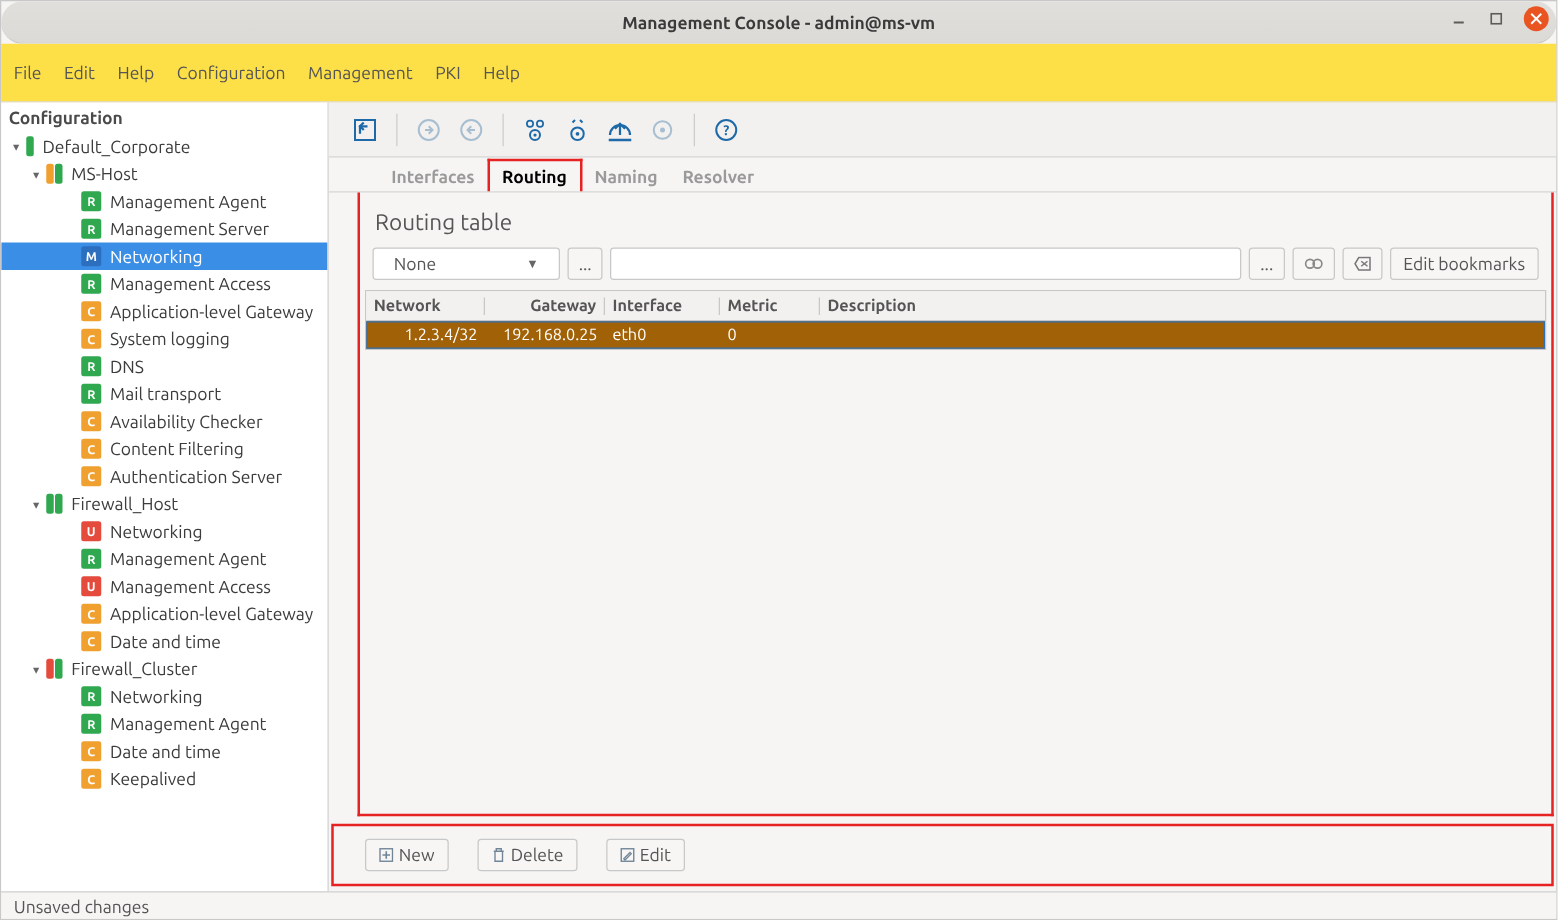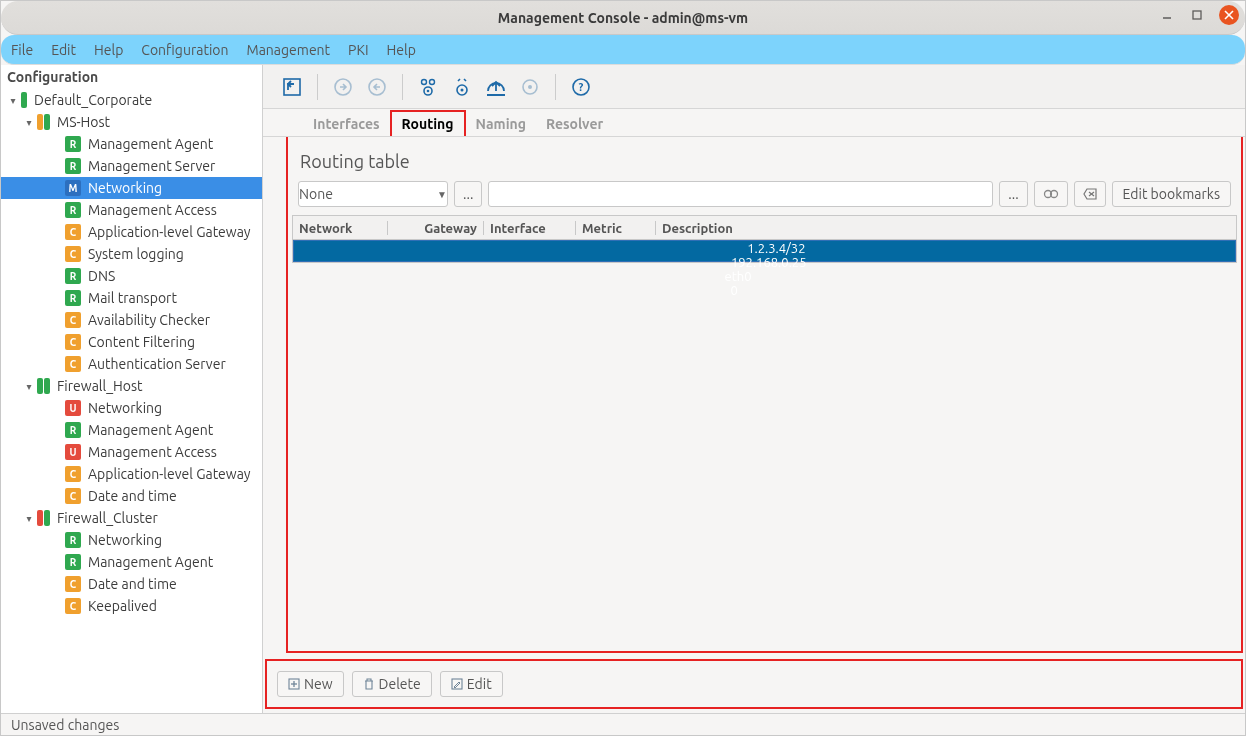--- a/index.html
+++ b/index.html
@@ -3,21 +3,21 @@
 <meta charset="utf-8">
 <style>
   * { box-sizing: border-box; }
   html, body { margin: 0; padding: 0; height: 100%; font-family: "Ubuntu", "Segoe UI", sans-serif; font-size: 14px; color: #3c3c3c; background: #f2f1f0; }
   .window { width: 1246px; height: 736px; display: flex; flex-direction: column; background: #f6f5f4; border: 1px solid #c8c8c8; }
   .titlebar { height: 34px; background: linear-gradient(#e1dfdc,#dcdad7); display: flex; align-items: center; position: relative; border-bottom: 1px solid #c8c8c8; border-radius: 17px; }
   .titlebar .title { position: absolute; left: 0; right: 0; text-align: center; font-weight: 600; color: #3a3a3a; }
   .titlebar .window-buttons { position: absolute; right: 6px; top: 4px; display: flex; gap: 14px; align-items: center; }
   .win-btn-close { width: 20px; height: 20px; border-radius: 50%; background: #e95420; display: flex; align-items: center; justify-content: center; color: #fff; font-size: 12px; }
   .win-btn { width: 16px; height: 16px; display: flex; align-items: center; justify-content: center; color: #5e5c5b; }
-  .menubar { height: 30px; display: flex; align-items: center; gap: 18px; padding: 0 10px; background: #7dd3fc; border-bottom: 1px solid #dcdcdc; color: #555; border-radius: 13px; }
+  .menubar { height: 47px; display: flex; align-items: center; gap: 18px; padding: 0 10px; background: #fde047; border-bottom: 1px solid #dcdcdc; color: #555; }
   .menubar span { cursor: default; }
   .body { flex: 1 1 auto; display: flex; min-height: 0; }
   .sidebar { width: 262px; background: #fff; border-right: 1px solid #d0d0d0; display: flex; flex-direction: column; }
   .sidebar-header { font-weight: 600; padding: 4px 6px; color: #4a4a4a; }
   .tree { flex: 1; overflow: auto; }
   .tree-row { display: flex; align-items: center; height: 22px; padding-left: 6px; white-space: nowrap; cursor: default; }
   .tree-row.lvl0 { padding-left: 6px; }
   .tree-row.lvl1 { padding-left: 22px; }
   .tree-row.lvl2 { padding-left: 50px; }
   .tree-row .expander { width: 12px; display: inline-flex; justify-content: center; color: #666; font-size: 10px; margin-right: 2px; }
@@ -35,34 +35,34 @@
   .toolbar { height: 44px; display: flex; align-items: center; padding: 0 14px; gap: 4px; border-bottom: 1px solid #d6d6d6; background:#f2f1f0; }
   .toolbar .tbtn { width: 30px; height: 30px; display: flex; align-items: center; justify-content: center; color: #1e5f99; border-radius:3px; }
   .toolbar .sep { width: 1px; height: 26px; background: #ccc; margin: 0 6px; }
   .highlight-btn { display:inline-flex; align-items:center; justify-content:center; width:30px; height:30px; }
   .tabs-row { height: 28px; display: flex; align-items: flex-end; padding-left: 40px; border-bottom: 1px solid #d6d6d6; }
   .tab { padding: 4px 10px; color: #9a9a9a; font-weight: 600; cursor: default; margin-top: 40px; }
   .tab.active { color: #000000; border: 2px solid #e62222; border-bottom: none; text-align: center; }
   .highlight-box { border: 2px solid #e62222; flex:1; display:flex; flex-direction:column; margin:0 2px 0 2px; }
   .section-title { font-size: 18px; color: #555; padding: 14px 12px 10px; }
   .filter-row { display:flex; gap:6px; padding: 0 10px 8px; align-items:center; }
-  .select { border:1px solid #c8c8c8; border-radius:3px; height:26px; background:#fff; display:flex; align-items:center; padding:0 0; width:150px; justify-content:space-between; color:#555;}
+  .select { border:1px solid #c8c8c8; border-radius:3px; height:26px; background:#fff; display:flex; align-items:center; padding:0 16px; width:150px; justify-content:space-between; color:#555;}
   .btn { border:1px solid #c8c8c8; border-radius:3px; height:26px; background:#f7f6f5; display:flex; align-items:center; padding:0 10px; color:#555; cursor:default;}
   .btn.icon { padding:0 8px; }
   .input { border:1px solid #c8c8c8; border-radius:3px; height:26px; background:#fff; flex:1; }
   .table { border:1px solid #c8c8c8; margin:0 4px; font-size:13px;}
   .thead { display:flex; background:#f2f1f0; border-bottom:1px solid #c8c8c8; height:24px; align-items:center; color:#555; font-weight:600;}
   .th { padding:0 6px; border-left:1px solid #c8c8c8;}
   .th:first-child{border-left:none;}
-  .trow { display:flex; height:22px; align-items:center; background:#0369a1; color:#fff; border:1px solid #2f6fb6;flex-direction:column;}
+  .trow { display:flex; height:22px; align-items:center; background:#a16207; color:#fff; border:1px solid #2f6fb6;}
   .td { padding:0 6px;}
   .col-net{width:94px;} .col-gw{width:96px;text-align:right;} .col-if{width:92px;} .col-met{width:80px;} .col-desc{flex:1;}
   .lower-highlight { border:2px solid #e62222; margin:6px 2px 4px; }
   .action-bar { display:flex; gap:8px; padding:10px; }
-  .abtn { border:1px solid #c8c8c8; border-radius:3px; padding:4px 10px; background:#f7f6f5; display:flex; align-items:center; gap:4px; color:#555;}
+  .abtn { border:1px solid #c8c8c8; border-radius:3px; padding:4px 10px; background:#f7f6f5; display:flex; align-items:center; gap:4px; color:#555;margin-left:15px;}
   .statusbar { height:22px; border-top:1px solid #d0d0d0; background:#f6f5f4; display:flex; align-items:center; padding:3px 10px; color:#555; }
   svg { display:block; }
 </style>
 </head>
 <body>
 
 <div class="window">
 
   <div class="titlebar">
     <div class="title">Management Console - admin@ms-vm</div>

